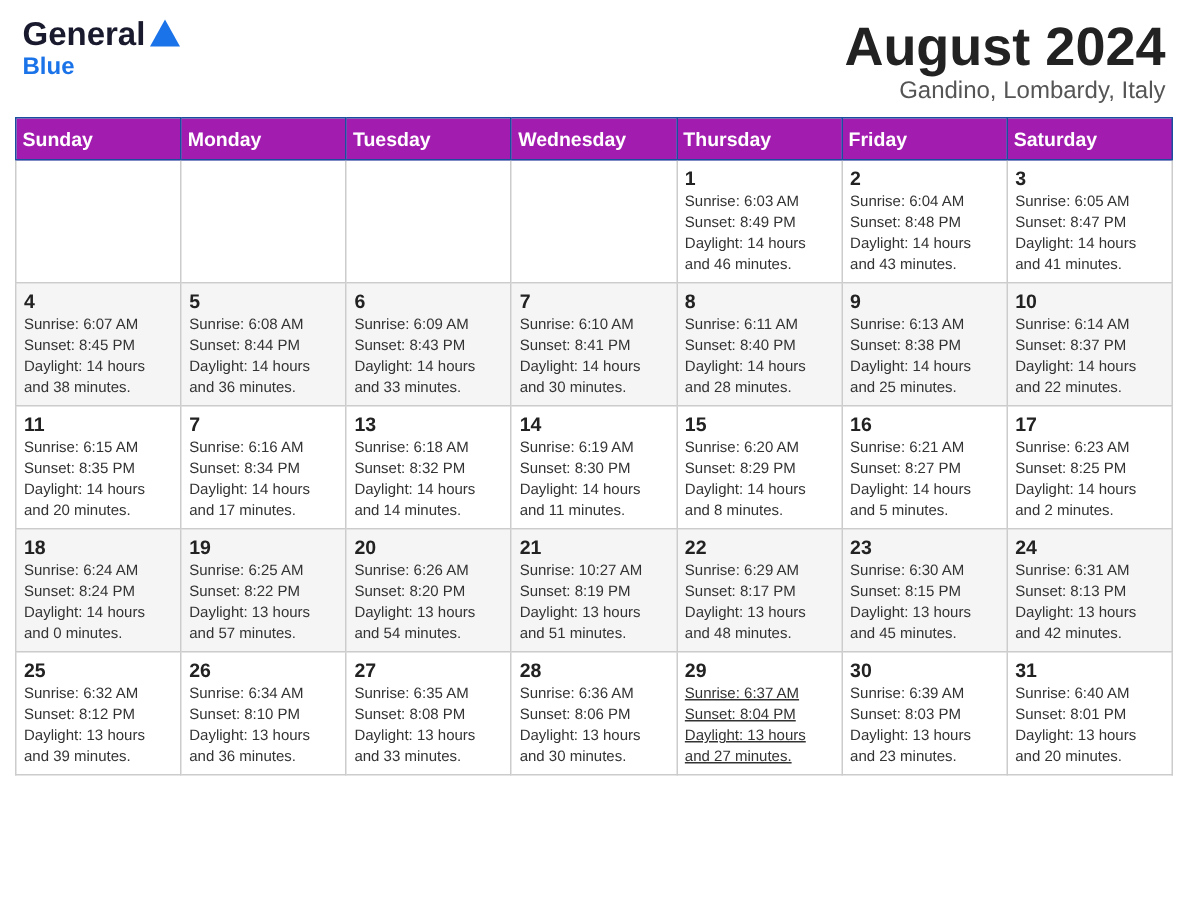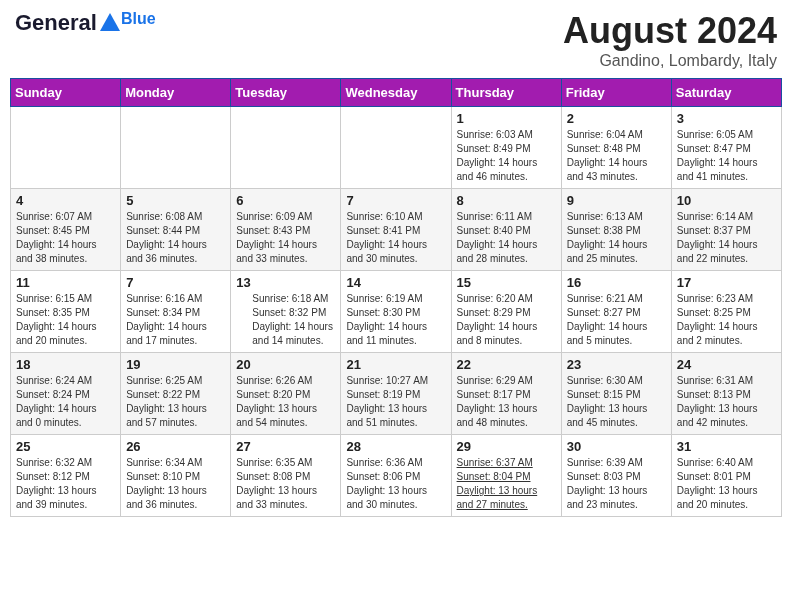--- a/index.html
+++ b/index.html
@@ -16,21 +16,21 @@
       align-items: flex-start;
       margin-bottom: 8px;
       padding: 0 5px;
     }
     .logo {
       display: flex;
       align-items: center;
     }
     .logo-wrapper {
       display: flex;
-      flex-direction: row;
+      flex-direction: column;
     }
     .logo-line1 { display: flex; align-items: center; }
     .logo-black-text { color: #1a1a2e; font-weight: bold; font-size: 22px; }
     .logo-sub { color: #1a73e8; font-size: 16px; font-weight: bold; text-align: center; }
     .title-area {
       text-align: right;
     }
     .month-title {
       font-size: 36px;
       font-weight: bold;
@@ -205,21 +205,21 @@
         </td>
         <td>
           <span class="day-num">7</span>
           <div class="cell-info" style="white-space: pre-line;">Sunrise: 6:16 AM
 Sunset: 8:34 PM
 Daylight: 14 hours
 and 17 minutes.</div>
         </td>
         <td>
           <span class="day-num">13</span>
-          <div class="cell-info" style="white-space: pre-line; margin-left: 16px;">Sunrise: 6:18 AM
+          <div class="cell-info" style="white-space: pre-line;">Sunrise: 6:18 AM
 Sunset: 8:32 PM
 Daylight: 14 hours
 and 14 minutes.</div>
         </td>
         <td>
           <span class="day-num">14</span>
           <div class="cell-info" style="white-space: pre-line;">Sunrise: 6:19 AM
 Sunset: 8:30 PM
 Daylight: 14 hours
 and 11 minutes.</div>

